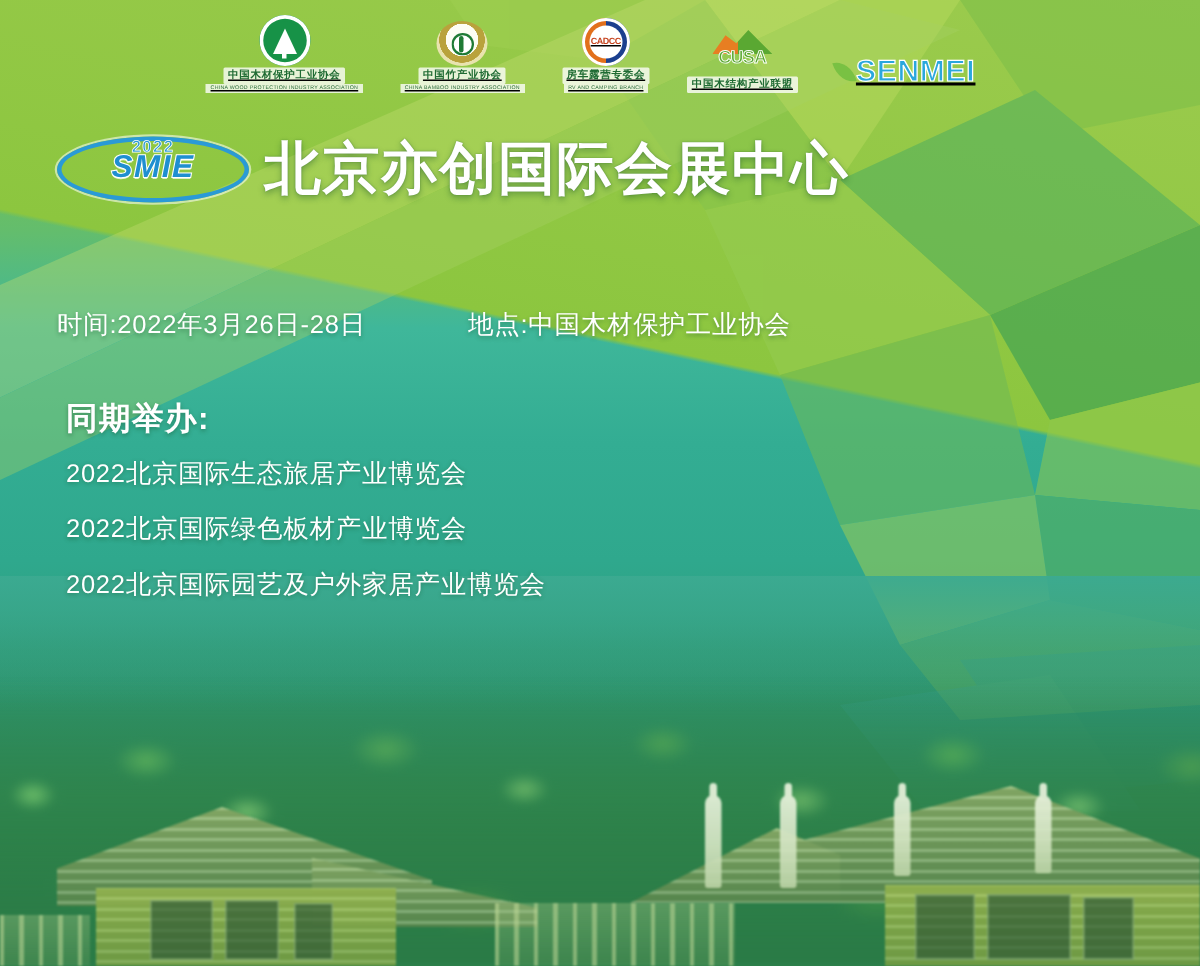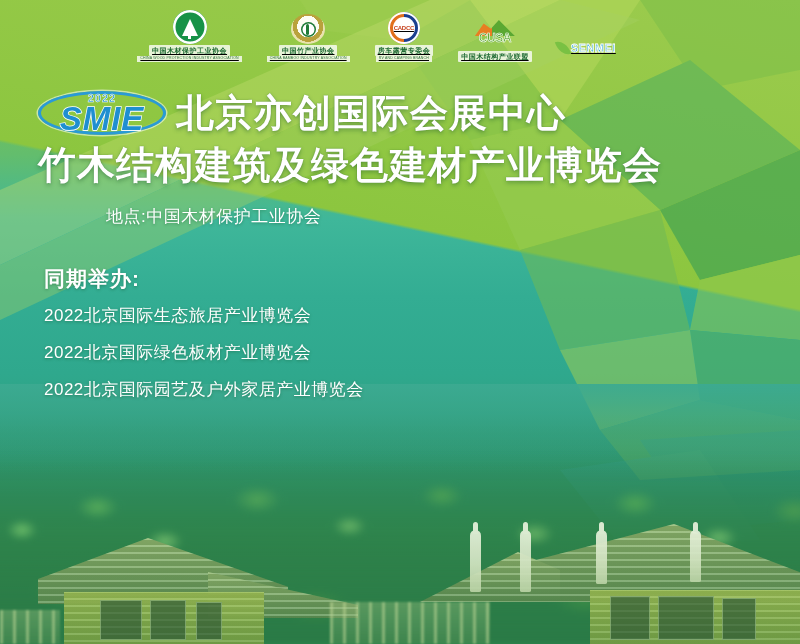--- a/index.html
+++ b/index.html
@@ -156,42 +156,42 @@
     background:linear-gradient(90deg,#e77e22 0 42%, #5aa832 42% 100%);
     clip-path:polygon(0 100%, 22% 22%, 40% 55%, 60% 0, 100% 100%);}
   .l4-txt{position:absolute;left:0;top:11px;width:48px;text-align:center;
     font-size:12px;font-weight:bold;color:#5aa832;letter-spacing:-.5px;
     -webkit-text-stroke:.6px #fff;}
 
   
   .l5-mark{position:relative;width:106px;height:28px;display:flex;align-items:center;gap:2px;}
   .l5-leaf{width:12px;height:16px;border-radius:0 100% 0 100%;
     background:#79c143;transform:rotate(-18deg);}
-  .l5-txt{font-size:11px;font-weight:bold;color:#2aa7dd;letter-spacing:.5px;
+  .l5-txt{font-size:20px;font-weight:bold;color:#2aa7dd;letter-spacing:.5px;
     -webkit-text-stroke:.8px #fff;}
 
   
   .headline{position:absolute;left:38px;top:88px;width:740px;}
   .hl-row{display:flex;align-items:center;gap:10px;}
   .smie{
     position:relative;width:128px;height:44px;flex:none;
   }
   .smie .ellipse{
     position:absolute;inset:0;border-radius:50%;
     border:3px solid #2a9ad6;
     box-shadow:0 0 0 1.5px rgba(255,255,255,.55);
   }
   .smie .yr{
     position:absolute;top:1px;left:0;right:0;text-align:center;
     font-size:11px;font-weight:bold;color:#2a9ad6;letter-spacing:1px;
     -webkit-text-stroke:.5px #fff;
   }
   .smie .word{
     position:absolute;left:0;right:0;top:9px;text-align:center;
-    font-size:33px;font-weight:bold;font-style:italic;color:#1f8fd0;
+    font-size:21px;font-weight:bold;font-style:italic;color:#1f8fd0;
     letter-spacing:1px;-webkit-text-stroke:1.4px #fff;paint-order:stroke fill;
     text-shadow:0 1px 0 rgba(255,255,255,.7);
   }
   .title-l1,.title-l2{
     font-size:38px;font-weight:bold;color:#fff;letter-spacing:1px;line-height:50px;
     text-shadow:0 2px 4px rgba(20,80,40,.40), 0 0 1px rgba(20,80,40,.5);
     white-space:nowrap;
   }
   .title-l2{margin-top:2px;}
 
@@ -336,24 +336,24 @@
 
   <div class="headline" data-name="event-headline">
     <div class="hl-row">
       <div class="smie" data-name="smie-logo">
         <div class="ellipse" data-name="smie-ellipse-icon"></div>
         <div class="yr" data-name="smie-year">2022</div>
         <div class="word" data-name="smie-wordmark">SMIE</div>
       </div>
       <div class="title-l1" data-name="event-title-line1">北京亦创国际会展中心</div>
     </div>
-    <div class="title-l2" data-name="event-title-line2">竹木结构建筑及绿色建材产业博览会</div>
   </div>
 
   <div class="meta" data-name="event-meta">
+    <span class="m-date" data-name="event-date">时间:2022年3月26日-28日</span>
     <span class="m-loc" data-name="event-venue">地点:中国木材保护工业协会</span>
   </div>
 
   <div class="concurrent" data-name="concurrent-events">
     <div class="conc-title" data-name="concurrent-heading">同期举办:</div>
     <div class="conc-item" data-name="concurrent-event-item">2022北京国际生态旅居产业博览会</div>
     <div class="conc-item" data-name="concurrent-event-item">2022北京国际绿色板材产业博览会</div>
     <div class="conc-item" data-name="concurrent-event-item">2022北京国际园艺及户外家居产业博览会</div>
   </div>
 

